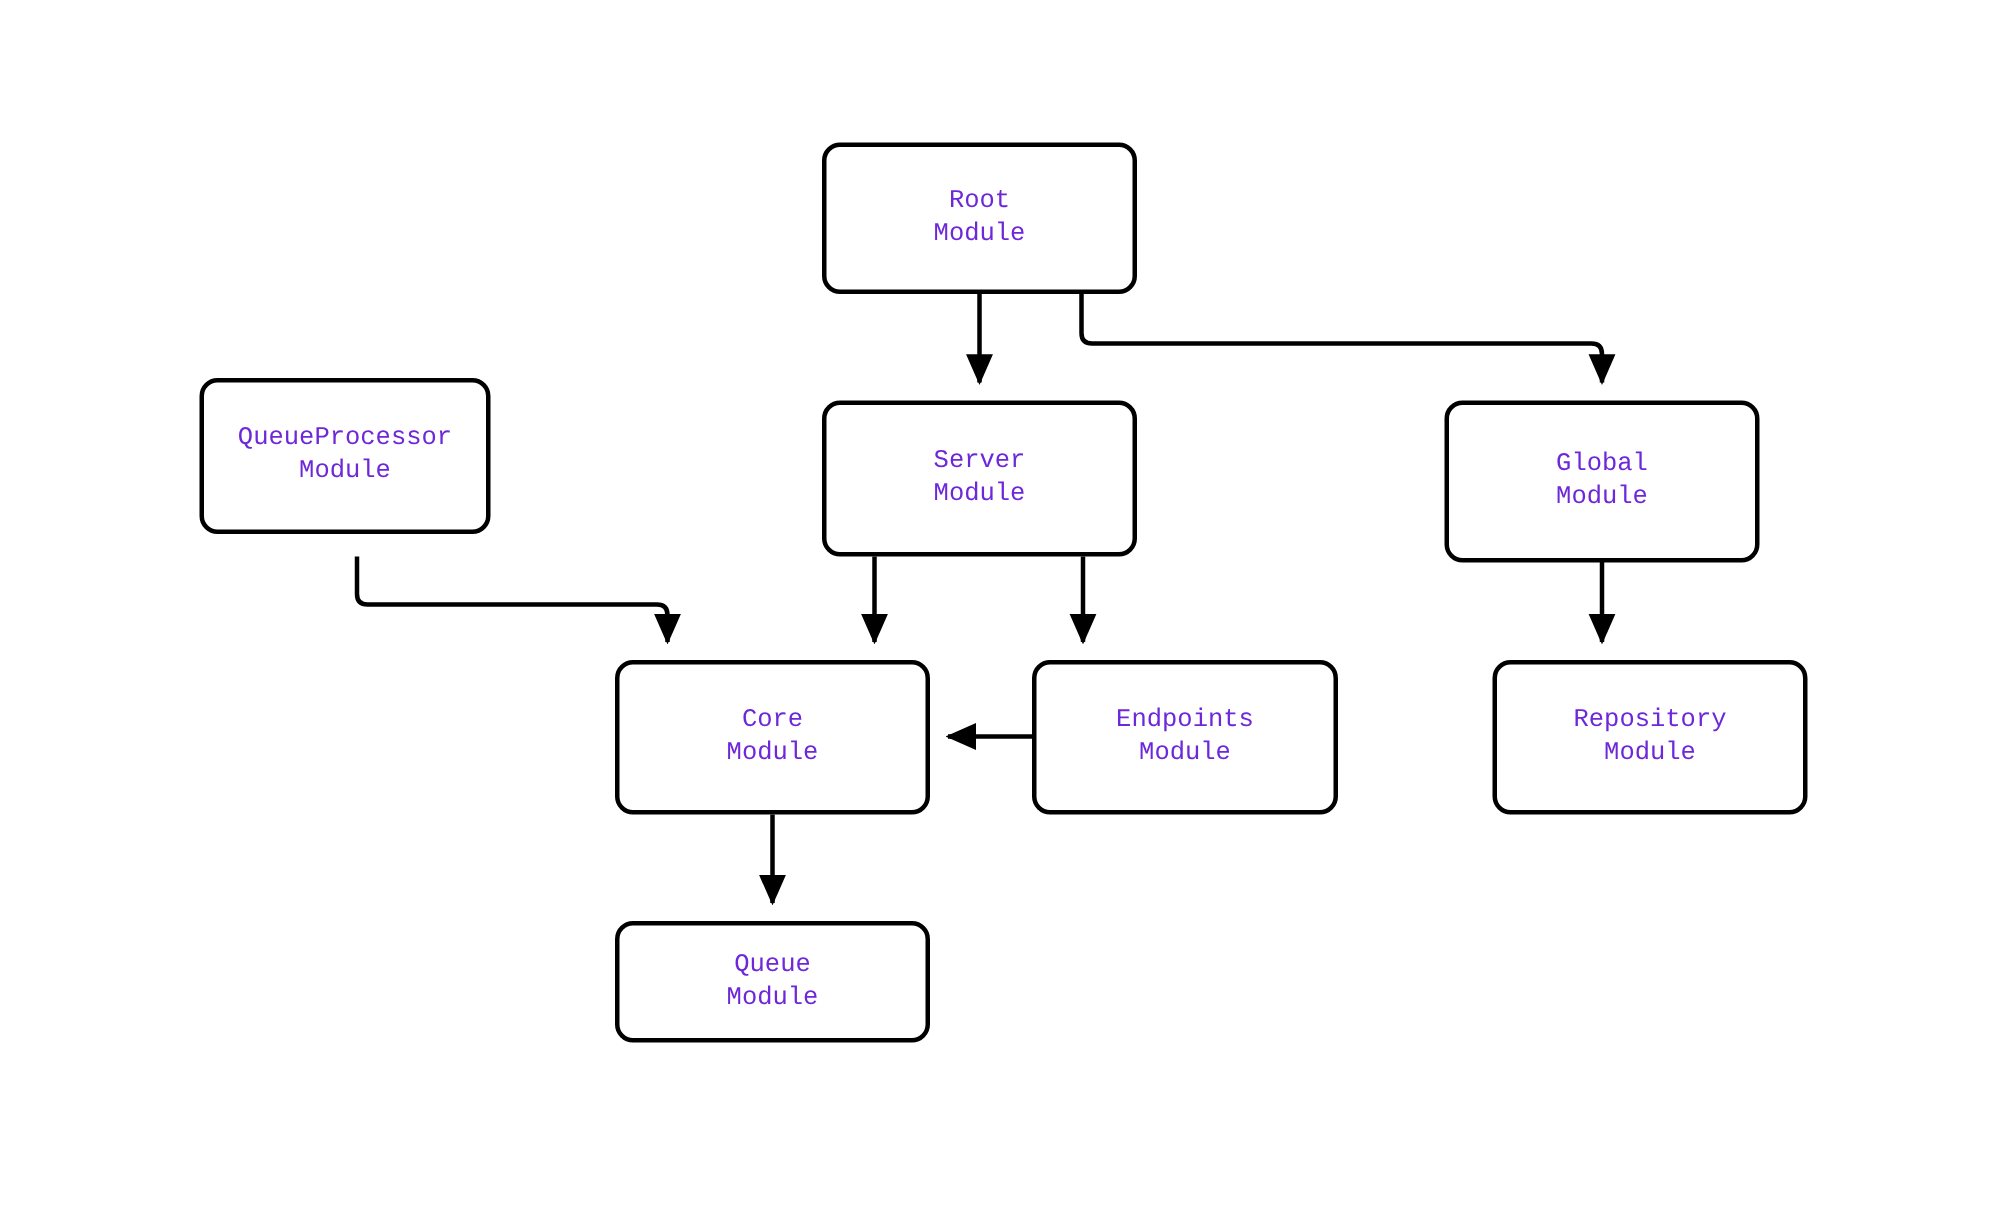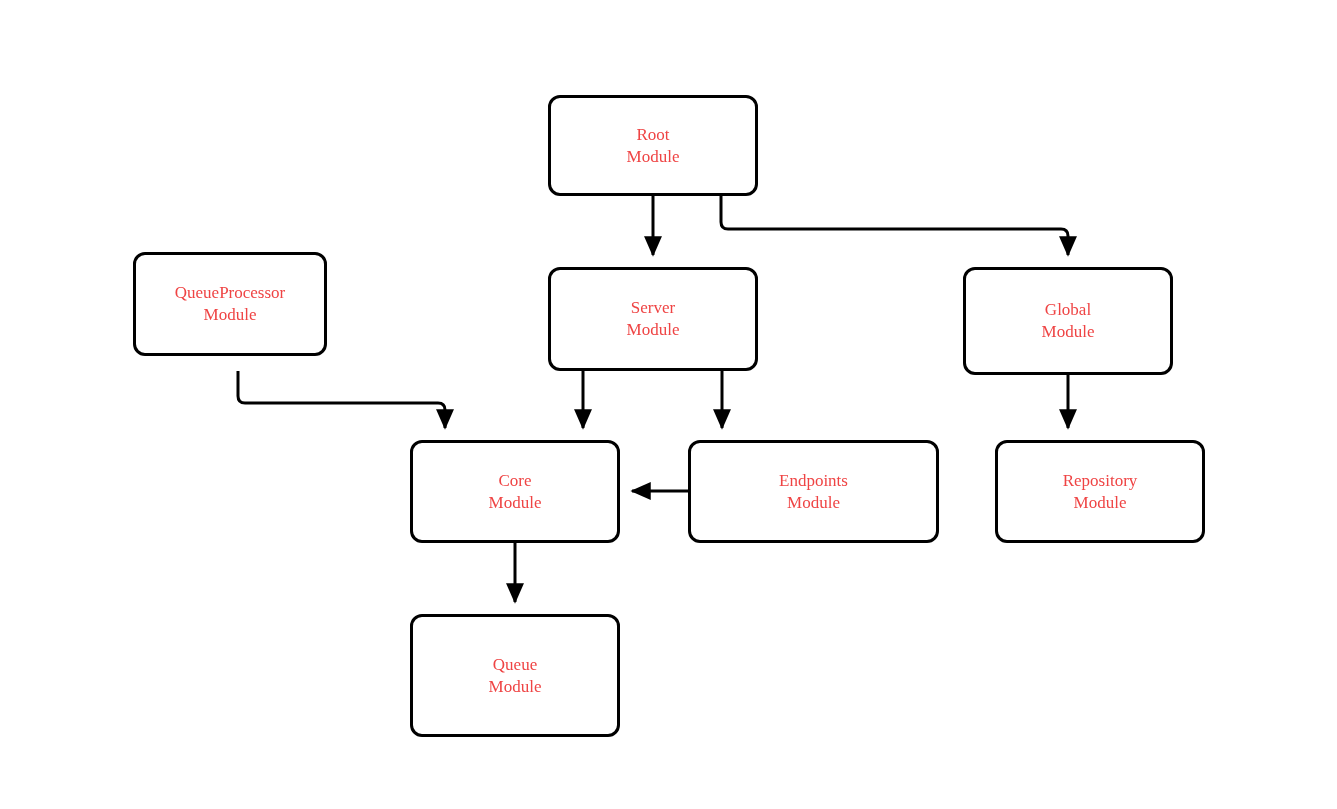--- a/index.html
+++ b/index.html
@@ -28,24 +28,24 @@
     background: #ffffff;
     border: 3px solid #000000;
     border-radius: 12px;
     display: flex;
     flex-direction: column;
     align-items: center;
     justify-content: center;
     z-index: 5;
   }
   .node-label {
-    font-family: Liberation Serif, serif;
+    font-family: Liberation Mono, monospace;
     font-size: 17px;
     line-height: 22px;
-    color: #ef4444;
+    color: #6d28d9;
     text-align: left;
     white-space: pre;
     letter-spacing: 0px;
   }
 </style>
 </head>
 <body>
 
 <div id="canvas">
 
@@ -91,28 +91,28 @@
   <div class="node" style="left:963px; top:267px; width:210px; height:108px;">
     <div class="node-label">Global</div>
     <div class="node-label">Module</div>
   </div>
 
   <div class="node" style="left:410px; top:440px; width:210px; height:103px;">
     <div class="node-label">Core</div>
     <div class="node-label">Module</div>
   </div>
 
-  <div class="node" style="left:688px; top:440px; width:251px; height:103px;">
+  <div class="node" style="left:688px; top:440px; width:204px; height:103px;">
     <div class="node-label">Endpoints</div>
     <div class="node-label">Module</div>
   </div>
 
   <div class="node" style="left:963px; top:440px; width:210px; height:103px;margin-left:32px;">
     <div class="node-label">Repository</div>
     <div class="node-label">Module</div>
   </div>
 
-  <div class="node" style="left:410px; top:614px; width:210px; height:123px;">
+  <div class="node" style="left:410px; top:614px; width:210px; height:81px;">
     <div class="node-label">Queue</div>
     <div class="node-label">Module</div>
   </div>
 
 </div>
 
 </body></html>

